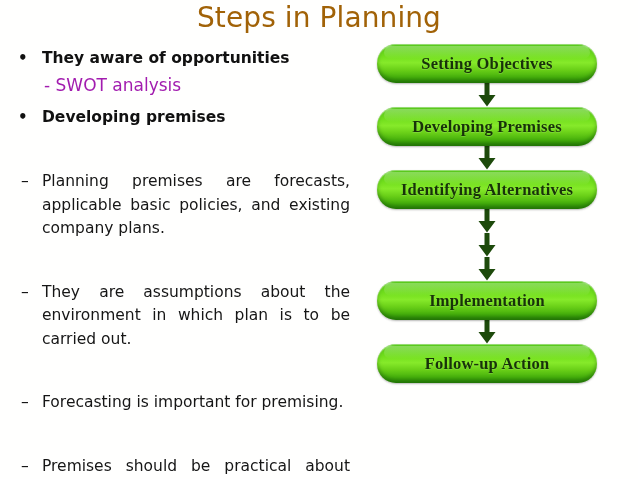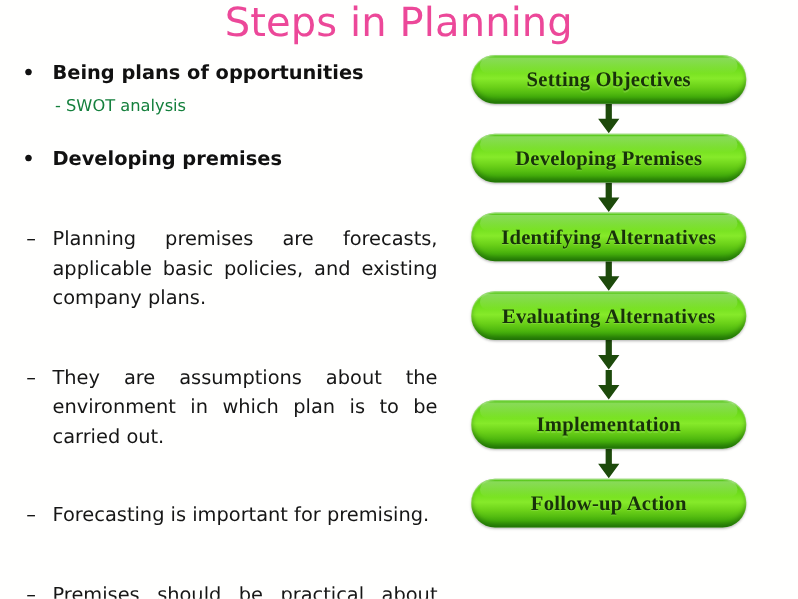--- a/index.html
+++ b/index.html
@@ -23,23 +23,23 @@
   }
 
   
   .slide-title {
     position: absolute;
     left: 0;
     top: 2px;
     width: 638px;
     text-align: center;
     font-family: "DejaVu Sans", sans-serif;
-    font-size: 32px;
+    font-size: 28px;
     font-weight: 400;
-    color: #ec4899;
+    color: #a16207;
     letter-spacing: 0.1px;
     line-height: 32px;
     white-space: nowrap;
   }
 
   
   .text-col {
     position: absolute;
     left: 6px;
     top: 46px;
@@ -62,25 +62,25 @@
     left: 12px;
     top: 0;
     font-size: 15px;
     line-height: 25px;
     font-weight: bold;
   }
 
   .plain-sub {
     padding-left: 38px;
     font-family: "DejaVu Sans", sans-serif;
-    font-size: 13px;
+    font-size: 17px;
     font-weight: 400;
     line-height: 27px;
-    color: #15803d;
-    margin-bottom: 16px;
+    color: #a21caf;
+    margin-bottom: 6px;
   }
 
   .lvl2 {
     position: relative;
     padding-left: 36px;
     font-family: "DejaVu Sans", sans-serif;
     font-size: 15.5px;
     font-weight: 400;
     line-height: 23.5px;
     color: #161616;
@@ -175,21 +175,21 @@
 <body>
 
 <div id="slide">
 
   <div class="slide-title">Steps in Planning</div>
 
   <div class="text-col">
 
     <div class="lvl1">
       <span class="bullet">•</span>
-      <span class="body">Being plans of opportunities</span>
+      <span class="body">They aware of opportunities</span>
     </div>
 
     <div class="plain-sub">
       <span class="body">- SWOT analysis</span>
     </div>
 
     <div class="lvl1">
       <span class="bullet">•</span>
       <span class="body">Developing premises</span>
     </div>
@@ -241,23 +241,20 @@
     <div class="flow-step">
       <span class="step-label">Identifying Alternatives</span>
     </div>
 
     <div class="spacer-arrow">
       <svg class="flow-arrow" viewBox="0 0 22 24">
         <path d="M8.5 0 H13.5 V12 H19.5 L11 23.5 L2.5 12 H8.5 Z" fill="#1d4a0b"></path>
       </svg>
     </div>
 
-    <div class="flow-step">
-      <span class="step-label">Evaluating Alternatives</span>
-    </div>
 
     <div class="spacer-arrow">
       <svg class="flow-arrow" viewBox="0 0 22 24">
         <path d="M8.5 0 H13.5 V12 H19.5 L11 23.5 L2.5 12 H8.5 Z" fill="#1d4a0b"></path>
       </svg>
     </div>
 
 
     <div class="spacer-arrow">
       <svg class="flow-arrow" viewBox="0 0 22 24">

